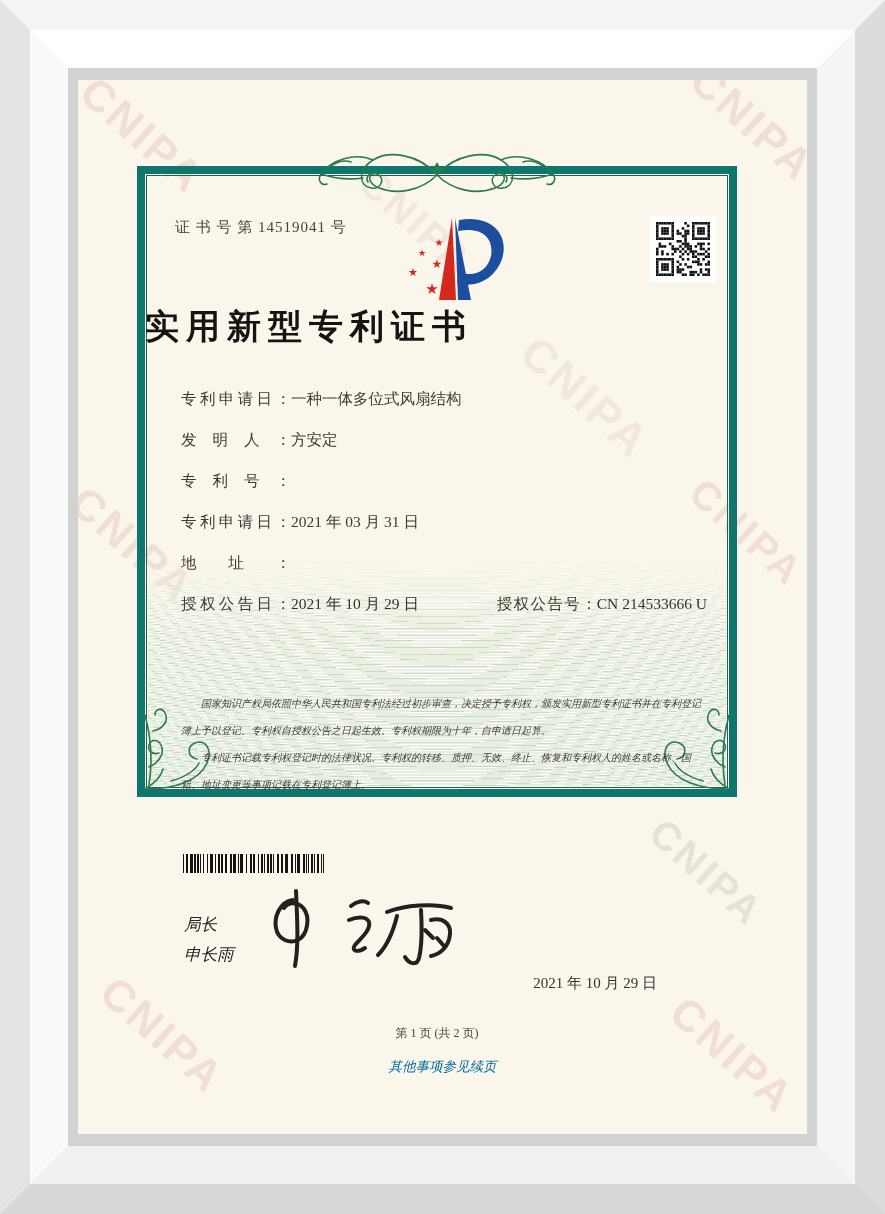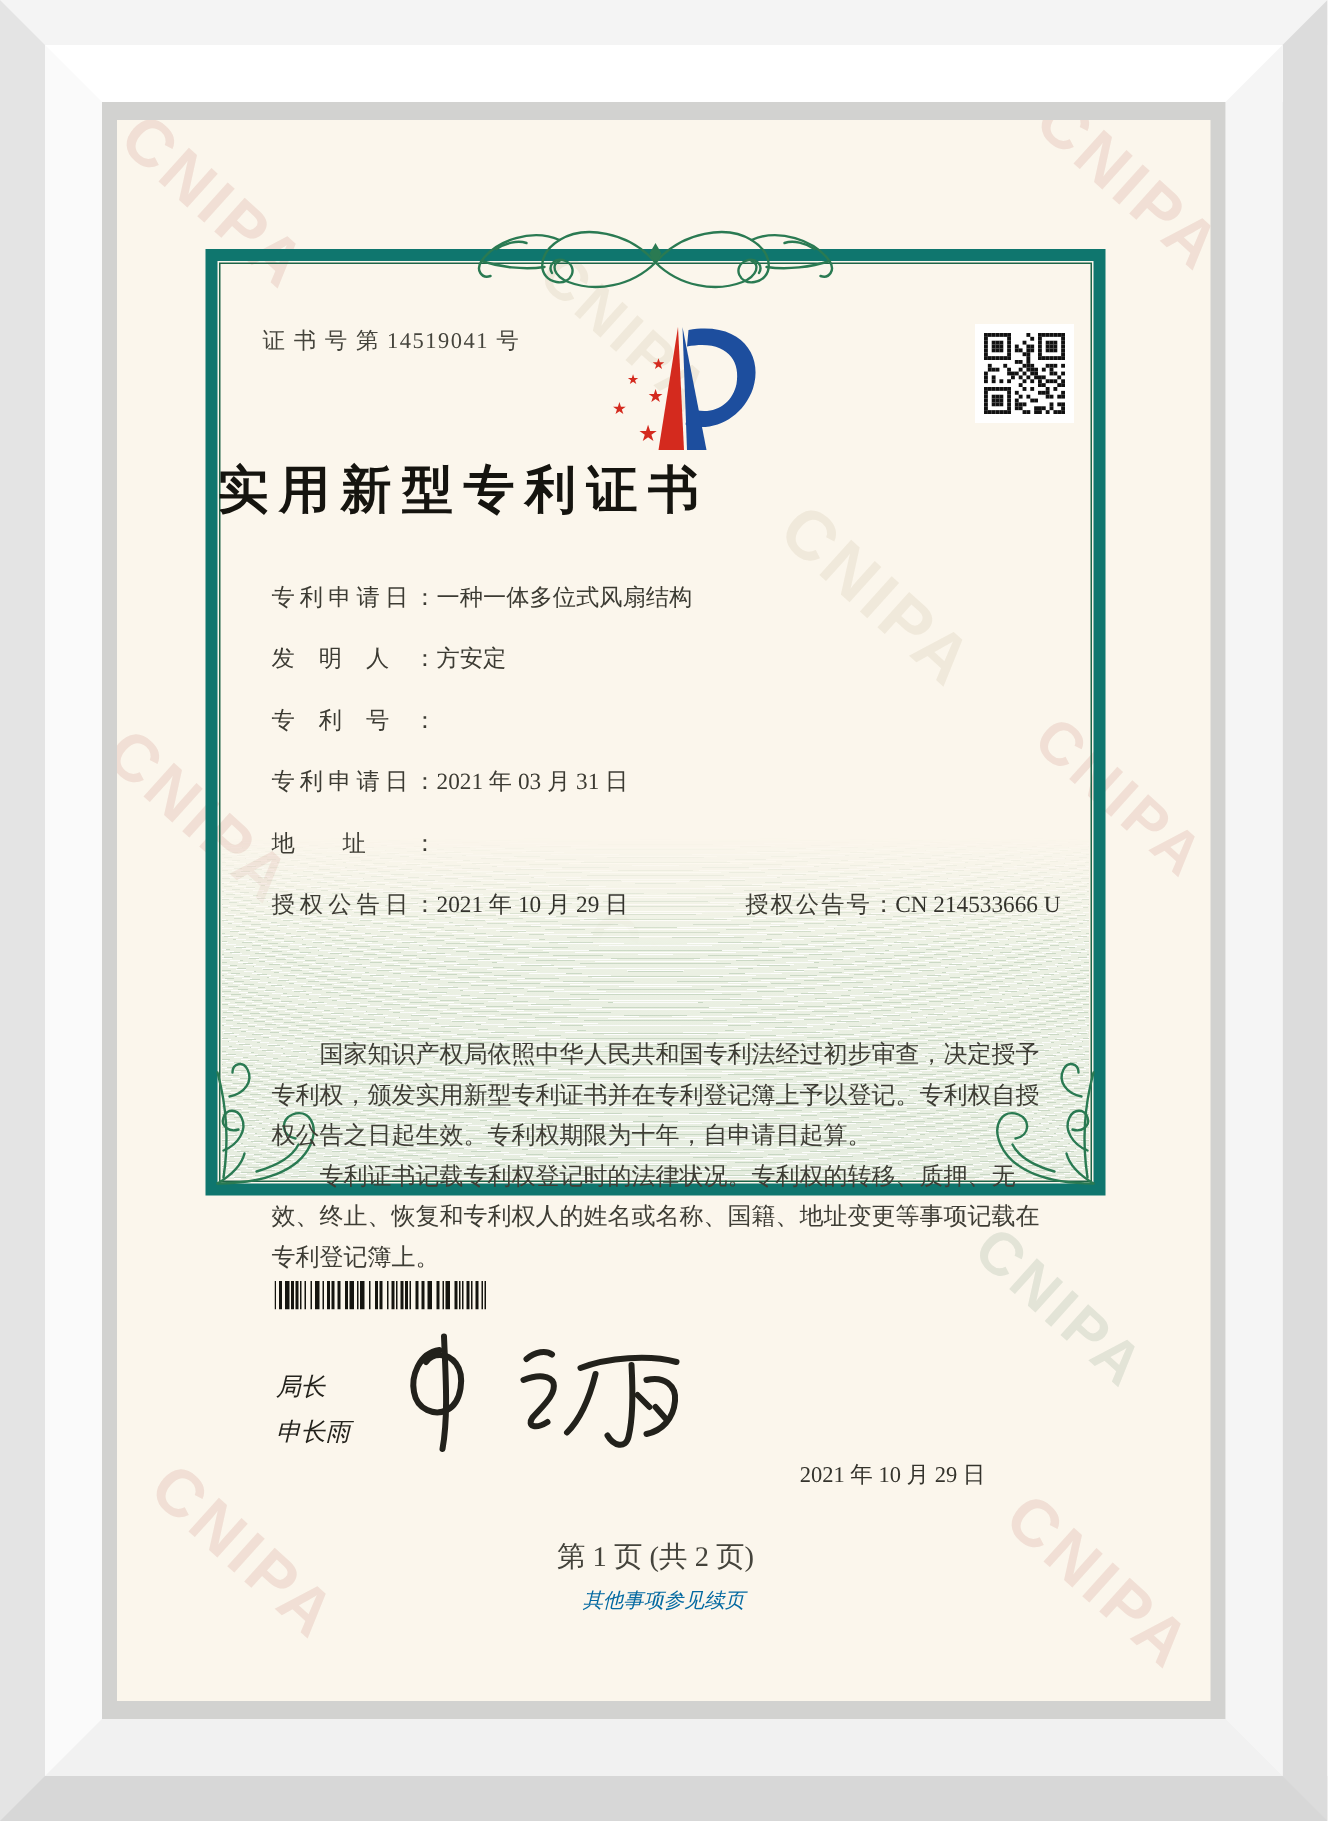--- a/index.html
+++ b/index.html
@@ -49,34 +49,34 @@
   .title{position:absolute;left:0;top:130px;width:100%;text-align:left;margin:0;
     font-size:34px;font-weight:bold;letter-spacing:7px;color:#15140f;}
 
   .fields{position:absolute;left:36px;right:22px;top:214px;font-size:15.5px;}
   .frow{display:flex;margin-bottom:20px;line-height:21px;}
   .flabel{width:110px;flex:0 0 110px;text-align:justify;text-align-last:justify;color:#3c3b33;}
   .fvalue{flex:1;color:#3c3b33;}
   .grant-right{margin-left:auto;display:flex;}
   .grant-right .flabel{width:100px;flex:0 0 100px;}
 
-  .paras{position:absolute;left:36px;right:22px;top:516px;font-size:16px;line-height:27px;
-    color:#3e3d35;}
+  .paras{position:absolute;left:36px;right:22px;top:516px;font-size:10px;line-height:27px;
+    font-style:italic;color:#3e3d35;}
   .paras p{margin:0;text-indent:2em;}
 
   .barcode{position:absolute;left:38px;top:680px;line-height:0;}
 
   .signer{position:absolute;left:39px;top:736px;font-size:16.5px;line-height:30px;
     font-style:italic;color:#24231d;}
   .signature{position:absolute;left:118px;top:712px;}
 
   .issue-date{position:absolute;left:300px;top:800px;width:300px;text-align:center;
     font-size:15px;color:#34332c;}
   .page-ind{position:absolute;left:0;top:851px;width:100%;text-align:center;
-    font-size:19px;color:#45443c;}
+    font-size:12px;color:#45443c;}
 
   .cont-note{position:absolute;left:0;top:978px;width:100%;text-align:center;
     font-size:13.5px;font-style:italic;color:#0369a1;}
 
   svg{display:block;}
 </style>
 </head>
 <body>
 
 <div class="frame-outer">

